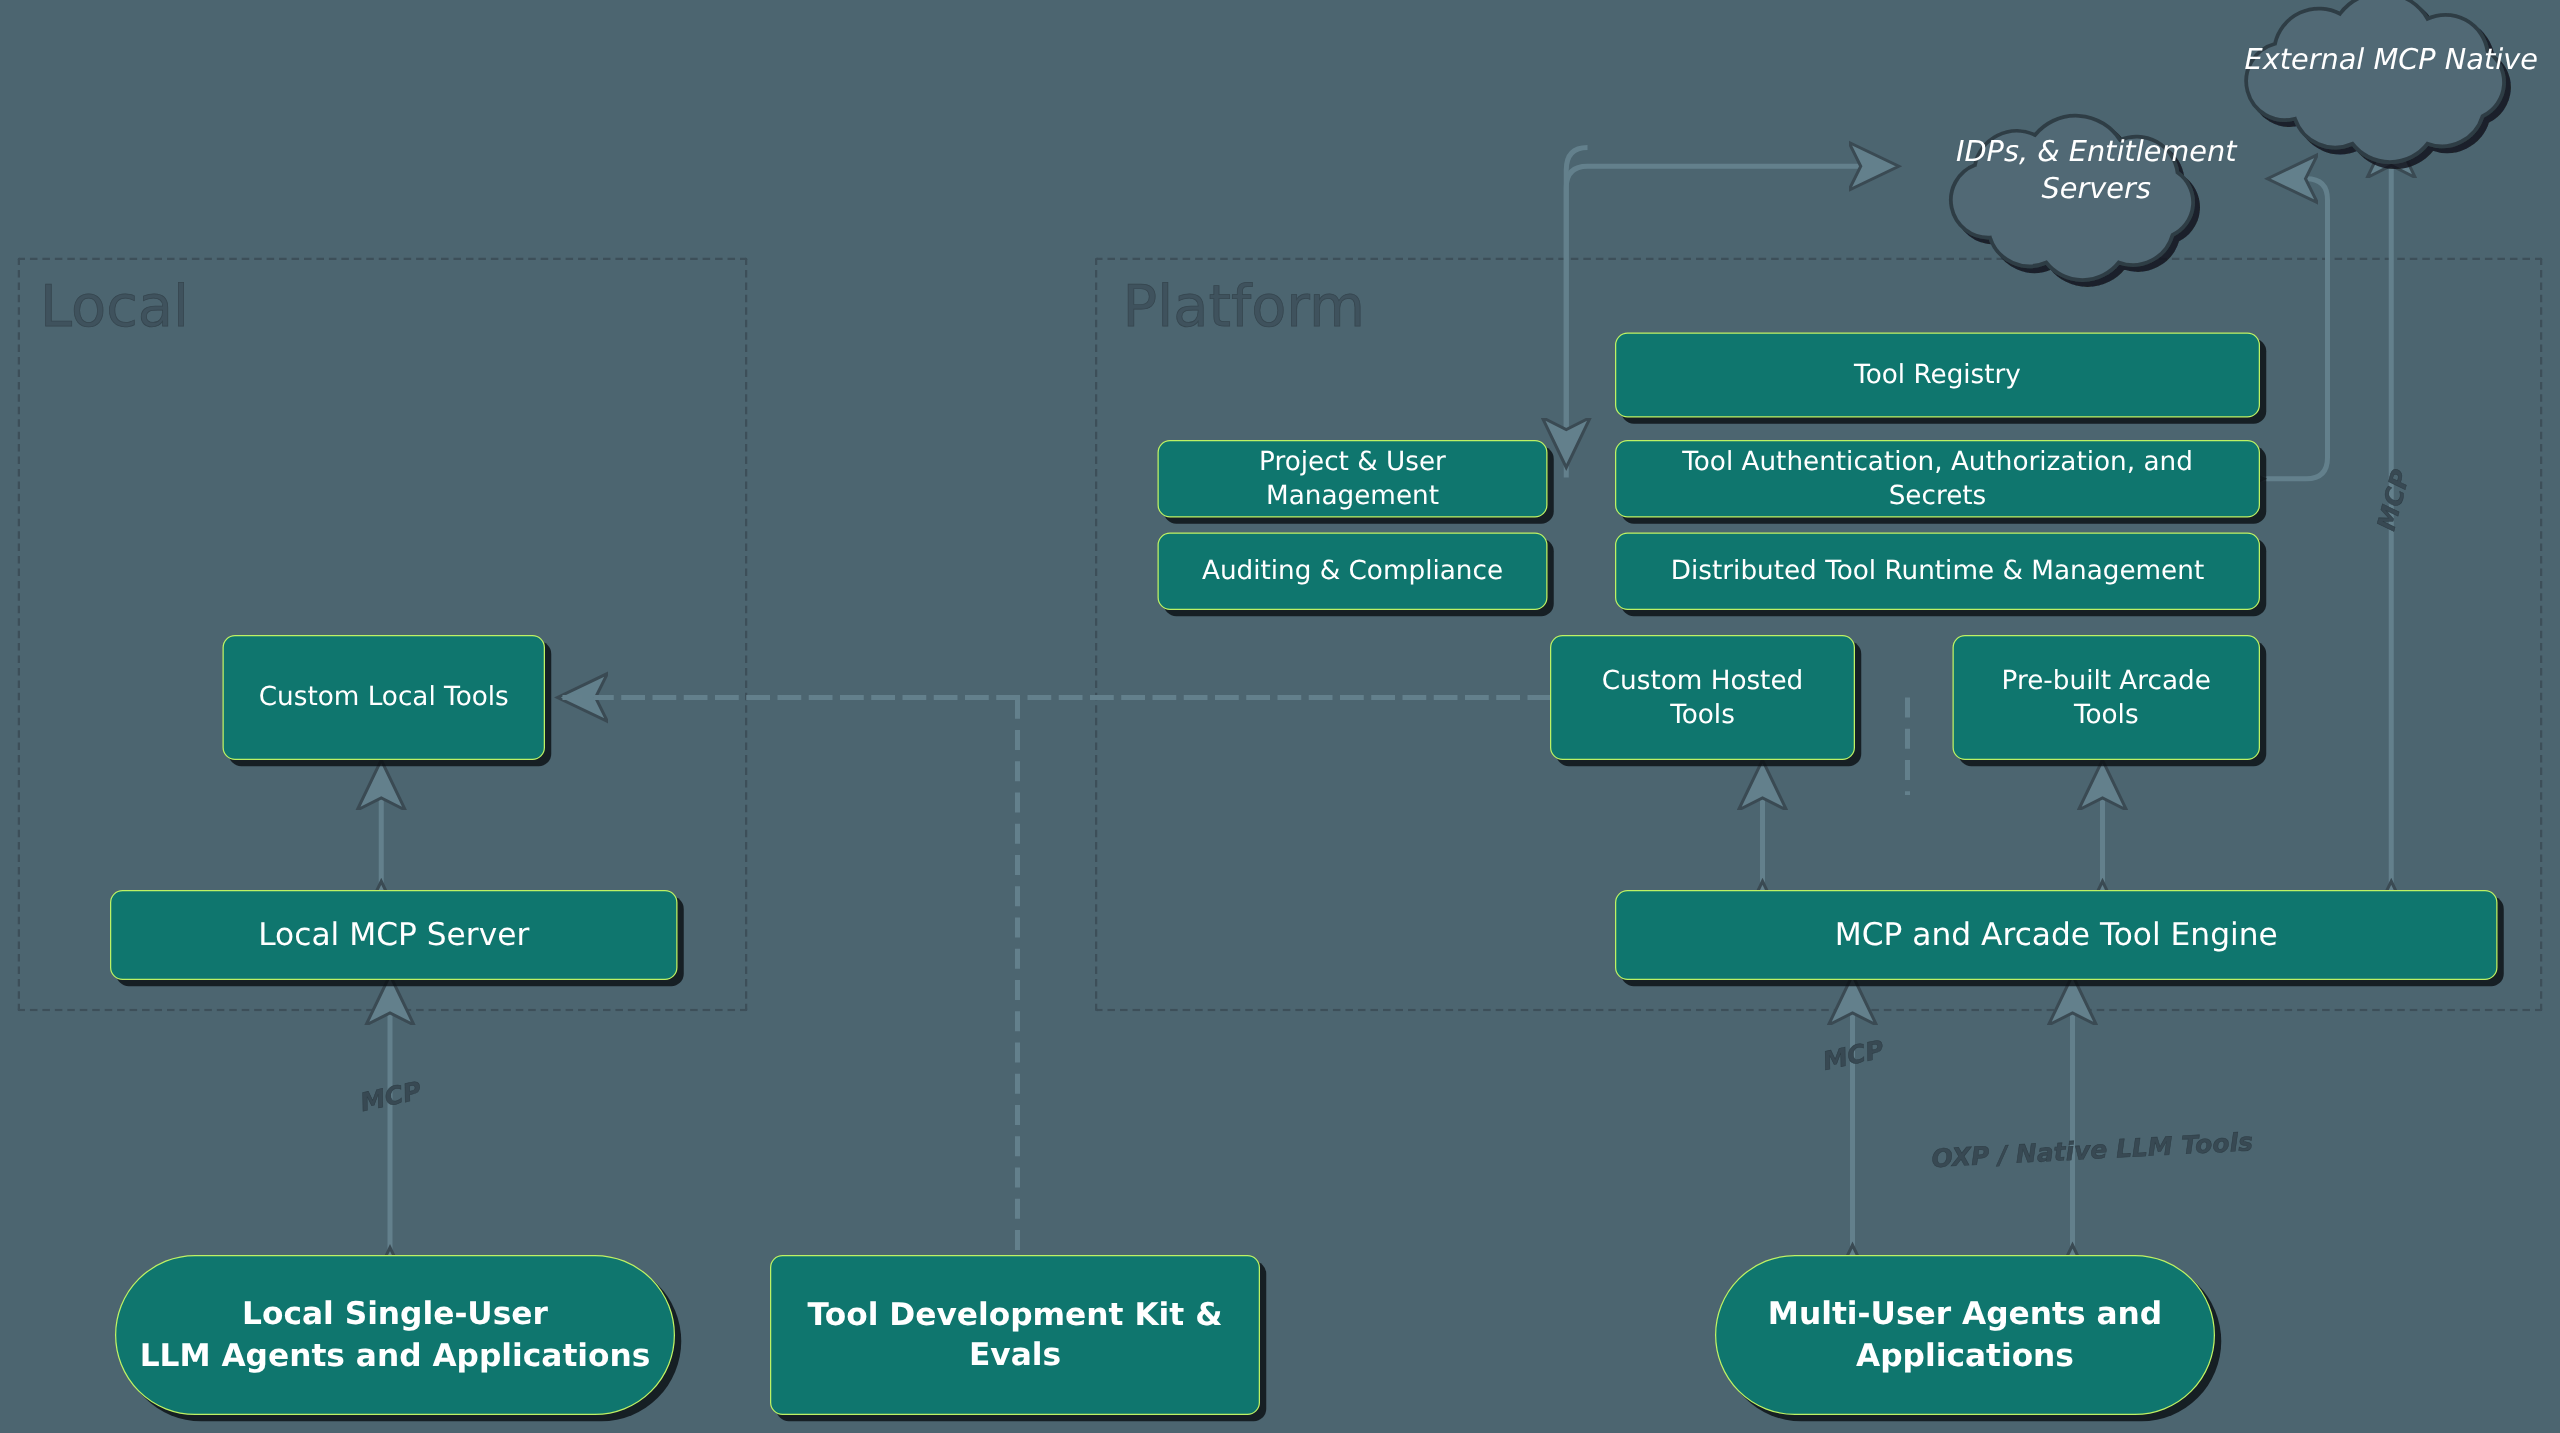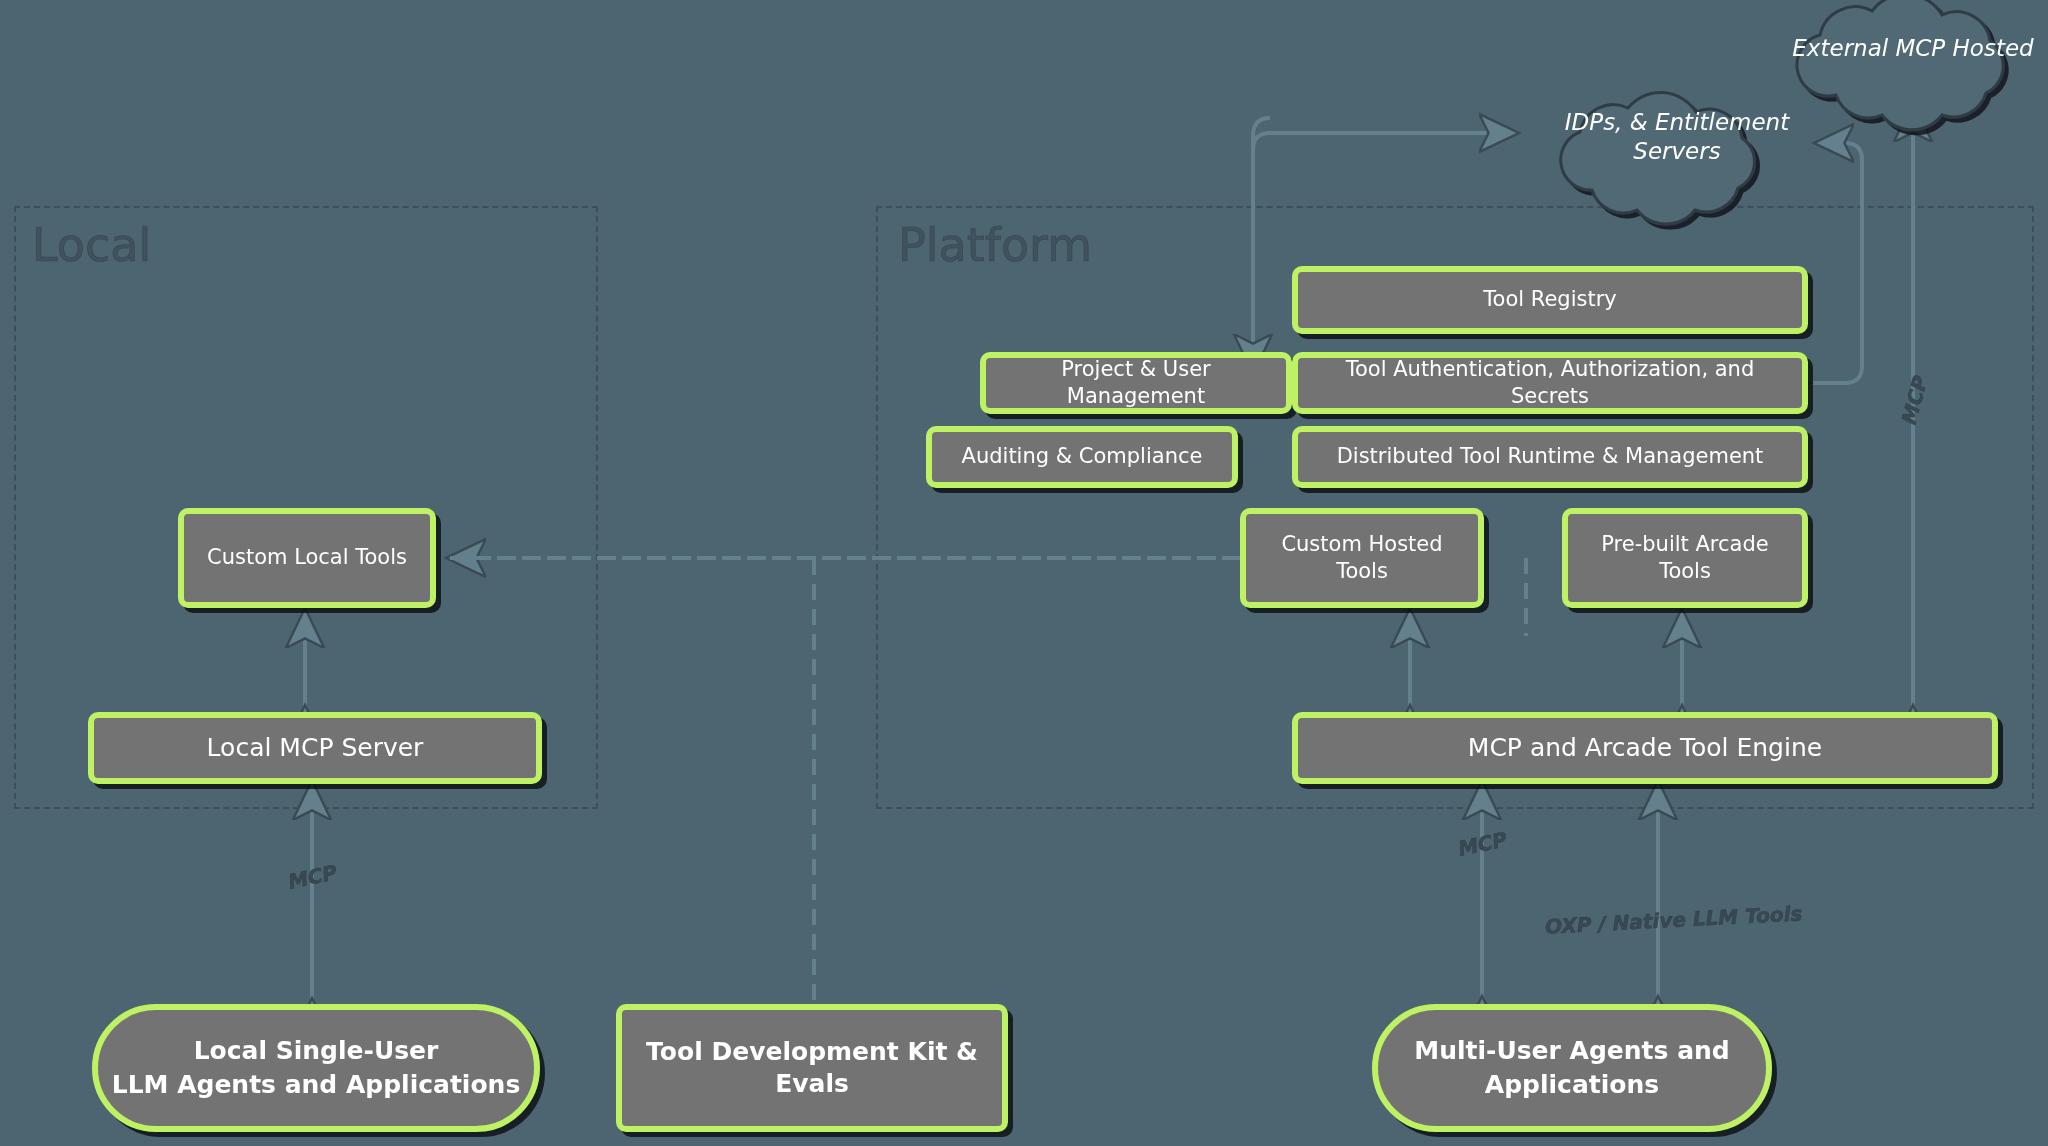--- a/index.html
+++ b/index.html
@@ -42,22 +42,22 @@
     color: #3f525d;
     letter-spacing: 0px;
     white-space: nowrap;
     -webkit-text-stroke: 0.6px #35454e;
   }
 
   
   .node {
     position: absolute;
     box-sizing: border-box;
-    background: #737373;
-    border: 6px solid #bef264;
+    background: #0f766e;
+    border: 1px solid #bef264;
     border-radius: 10px;
     box-shadow: 5px 5px 0 rgba(8,12,15,0.78);
     display: flex;
     align-items: center;
     justify-content: center;
     text-align: center;
     color: #ffffff;
     font-size: 21px;
     line-height: 1.3;
     padding: 4px 12px;
@@ -170,36 +170,36 @@
                a42,42 0 0 1 68,4
                a33,33 0 0 1 46,26
                a29,29 0 0 1 -4,50
                a33,33 0 0 1 -43,22
                a37,37 0 0 1 -58,0
                a33,33 0 0 1 -45,-20
                a30,30 0 0 1 -12,-58 Z" fill="#516975" stroke="#2f3d45" stroke-width="3"></path>
     </g>
   </svg>
 
-  <div class="cloud-label" style="left:1778px; top:22px; width:270px; height:52px;">External MCP Hosted</div>
+  <div class="cloud-label" style="left:1778px; top:22px; width:270px; height:52px;">External MCP Native</div>
   <div class="cloud-label" style="left:1552px; top:106px; width:250px; height:62px;">IDPs, &amp; Entitlement
 Servers</div>
 
   <div class="node" style="left:178px; top:508px; width:258px; height:100px;">Custom Local Tools</div>
 
   <div class="node big" style="left:88px; top:712px; width:454px; height:72px;">Local MCP Server</div>
 
   <div class="node pill" style="left:92px; top:1004px; width:448px; height:128px;">
     <div style="white-space:pre-line;">Local Single-User
 LLM Agents and Applications</div>
   </div>
 
   <div class="node sq" style="left:616px; top:1004px; width:392px; height:128px;">Tool Development Kit &amp; Evals</div>
 
-  <div class="node" style="left:980px; top:352px; width:312px; height:62px;">Project &amp; User Management</div>
+  <div class="node" style="left:926px; top:352px; width:312px; height:62px;">Project &amp; User Management</div>
   <div class="node" style="left:926px; top:426px; width:312px; height:62px;">Auditing &amp; Compliance</div>
 
   <div class="node" style="left:1292px; top:266px; width:516px; height:68px;">Tool Registry</div>
   <div class="node" style="left:1292px; top:352px; width:516px; height:62px;">Tool Authentication, Authorization, and Secrets</div>
   <div class="node" style="left:1292px; top:426px; width:516px; height:62px;">Distributed Tool Runtime &amp; Management</div>
 
   <div class="node" style="left:1240px; top:508px; width:244px; height:100px;">Custom Hosted Tools</div>
   <div class="node" style="left:1562px; top:508px; width:246px; height:100px;">Pre-built Arcade Tools</div>
 
   <div class="node big" style="left:1292px; top:712px; width:706px; height:72px;">MCP and Arcade Tool Engine</div>

